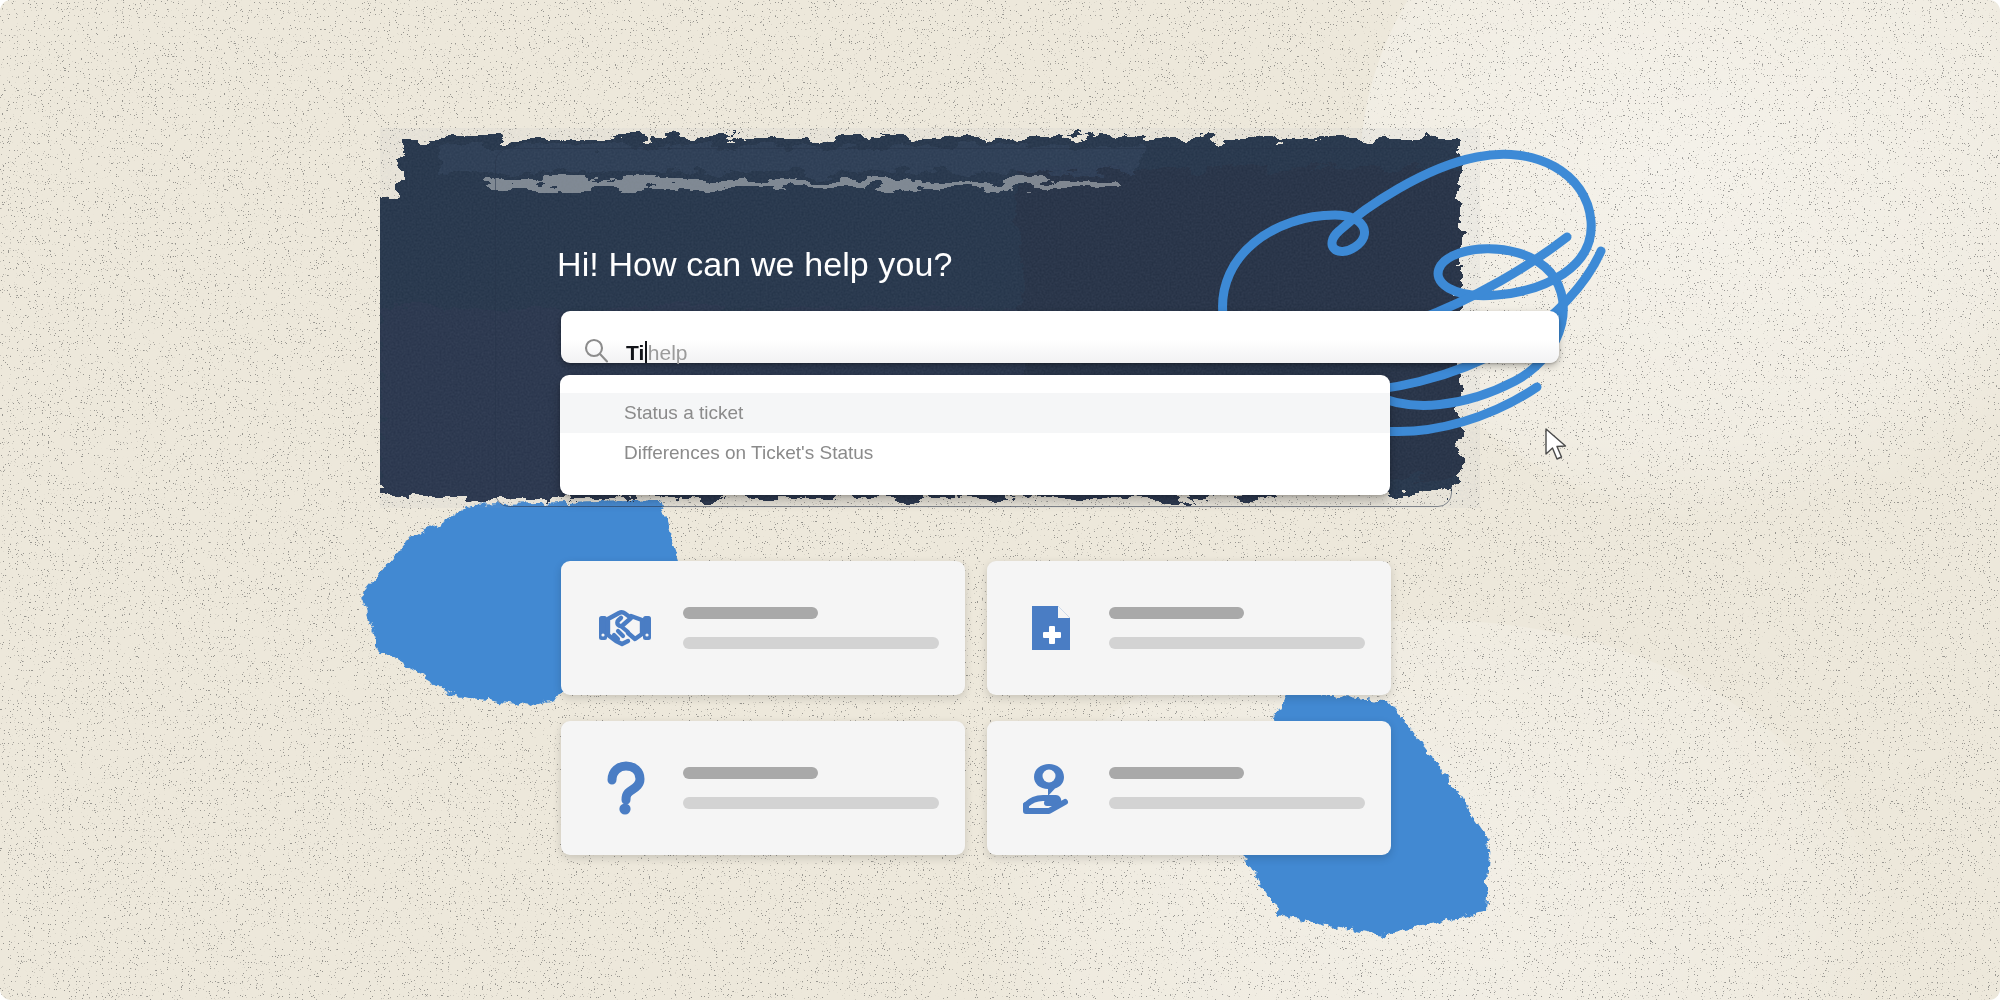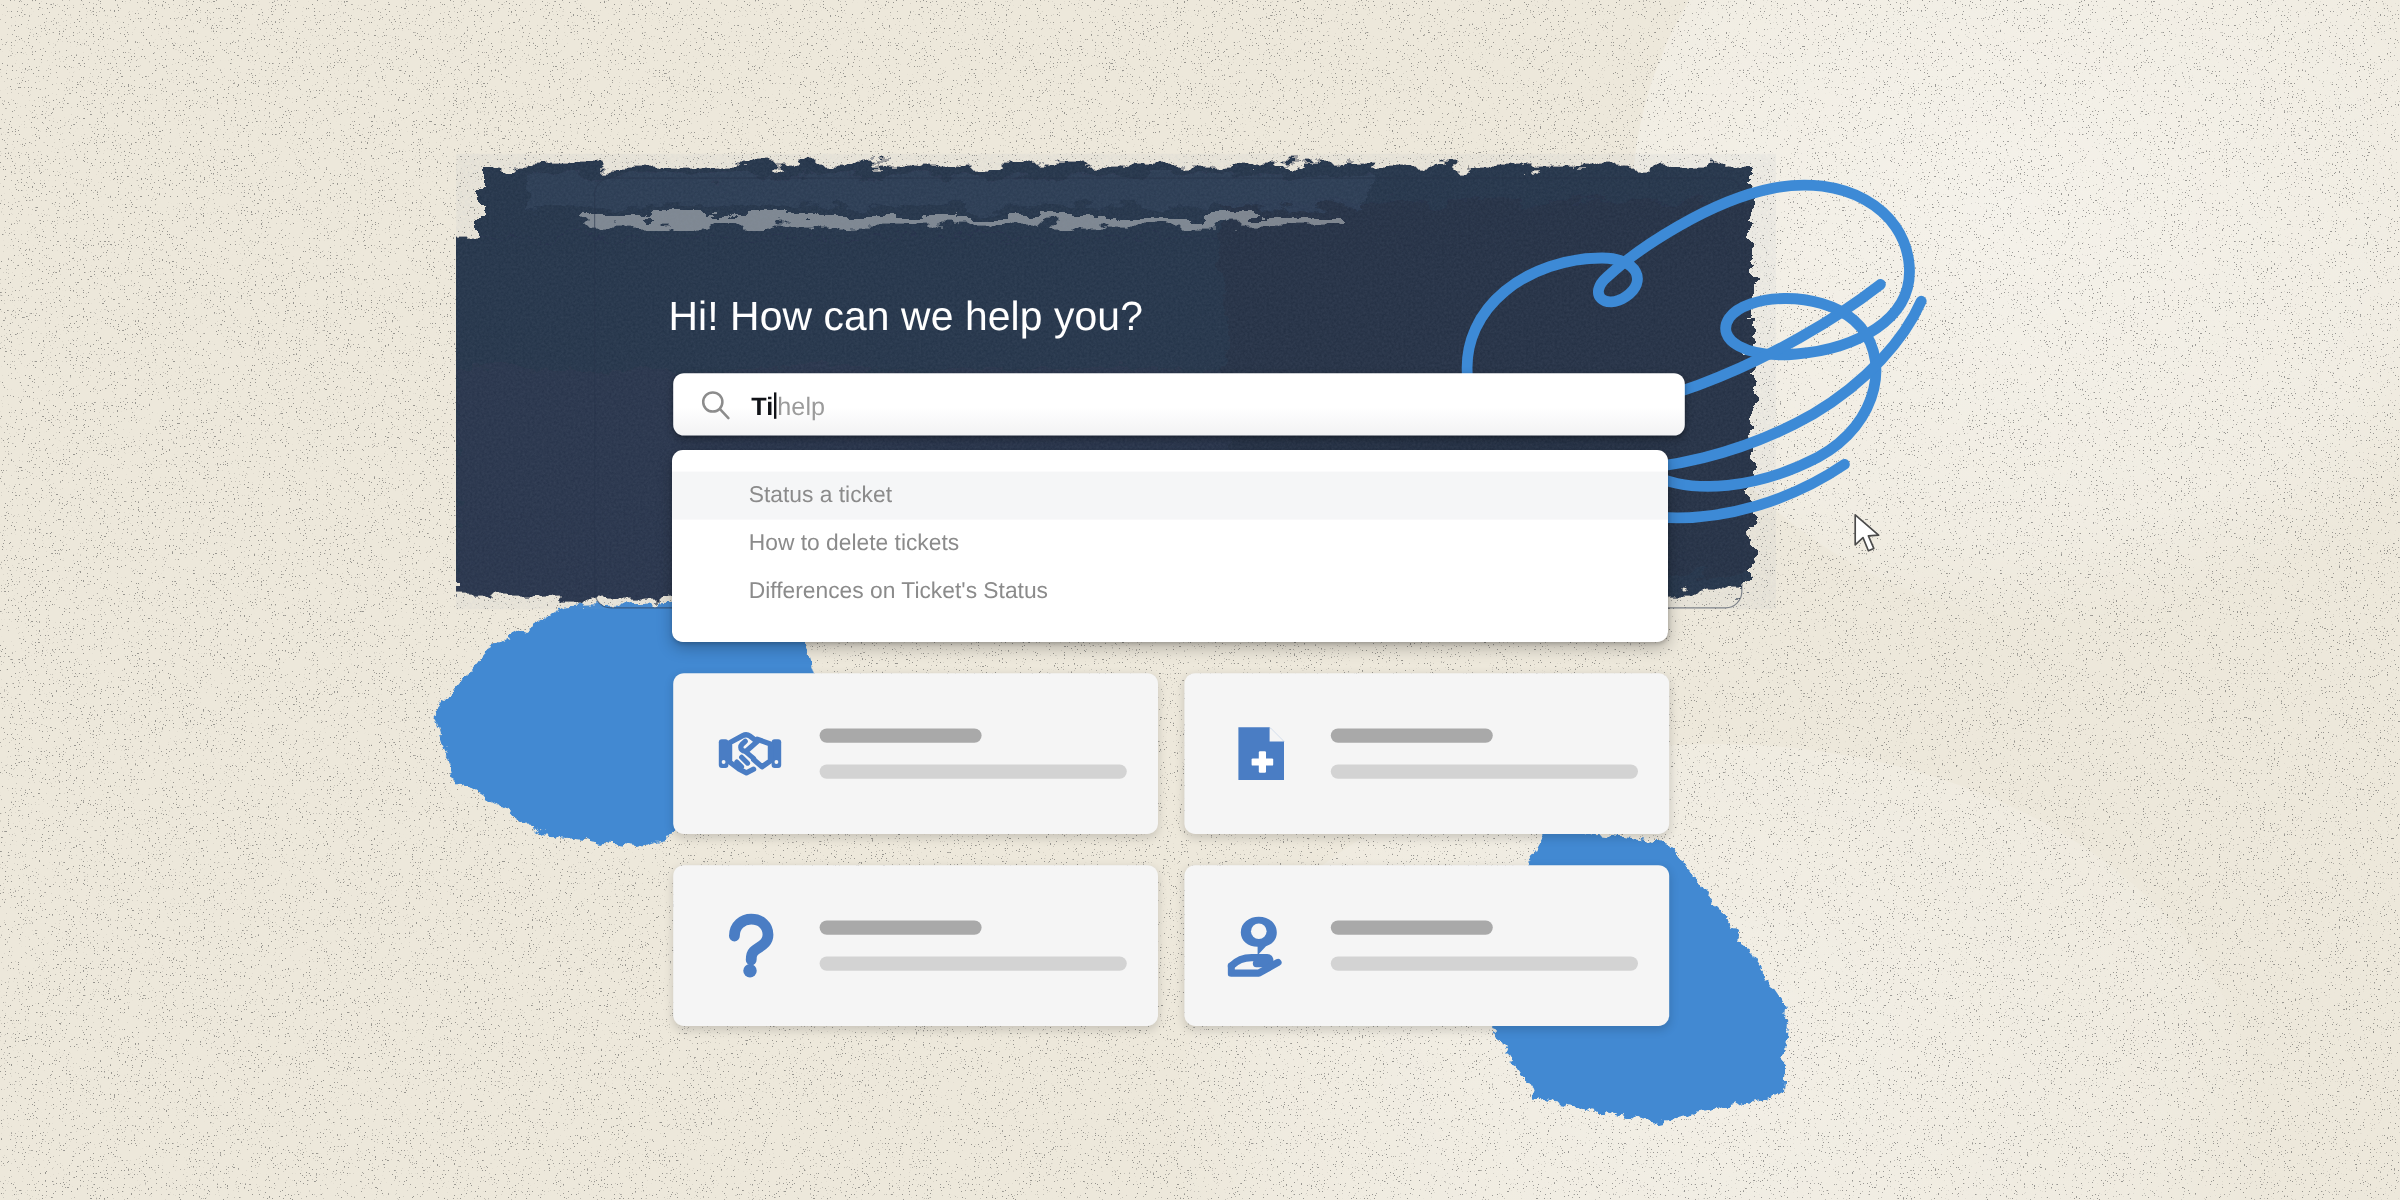--- a/index.html
+++ b/index.html
@@ -11,20 +11,21 @@
     overflow: hidden;
     font-family: "Liberation Sans", sans-serif;
   }
 
   #stage {
     position: relative;
     width: 2000px;
     height: 1000px;
     background: #ede8db;
     overflow: hidden;
+    border-radius: 11px;
   }
 
   
   .bg-blob {
     position: absolute;
     border-radius: 50%;
     pointer-events: none;
   }
   .bg-blob-1 {
     width: 760px; height: 700px;
@@ -95,27 +96,27 @@
     color: #ffffff;
     letter-spacing: 0.1px;
     white-space: nowrap;
   }
 
   
   .search-box {
     position: absolute;
     left: 561px;
     top: 311px;
-    width: 843px;
+    width: 998px;
     height: 52px;
     border-radius: 9px;
     background: linear-gradient(to bottom, #ffffff 0%, #ffffff 55%, #f2f2f3 100%);
     box-shadow: 0 3px 7px rgba(0,0,0,0.28), 0 1px 2px rgba(0,0,0,0.18);
     display: flex;
-    align-items: center;
+    align-items: flex-end;
     box-sizing: border-box;
     padding-left: 22px;
   }
   .search-icon { width: 26px; height: 26px; flex: 0 0 auto; display:block; }
   .search-text {
     margin-left: 17px;
     font-size: 21px;
     line-height: 1;
     white-space: nowrap;
     display: flex;
@@ -295,23 +296,20 @@
     <div class="search-text">
       <span class="typed">Ti</span>
       <span class="caret"></span>
       <span class="ghost">help</span>
     </div>
   </div>
 
   <div class="suggestions">
     <div class="suggestion active">
       <span>Status a ticket</span>
-    </div>
-    <div class="suggestion">
-      <span>How to delete tickets</span>
     </div>
     <div class="suggestion">
       <span>Differences on Ticket's Status</span>
     </div>
   </div>
 
   <div class="cards">
 
     <div class="card">
       <svg class="card-icon" viewBox="0 0 56 56">

